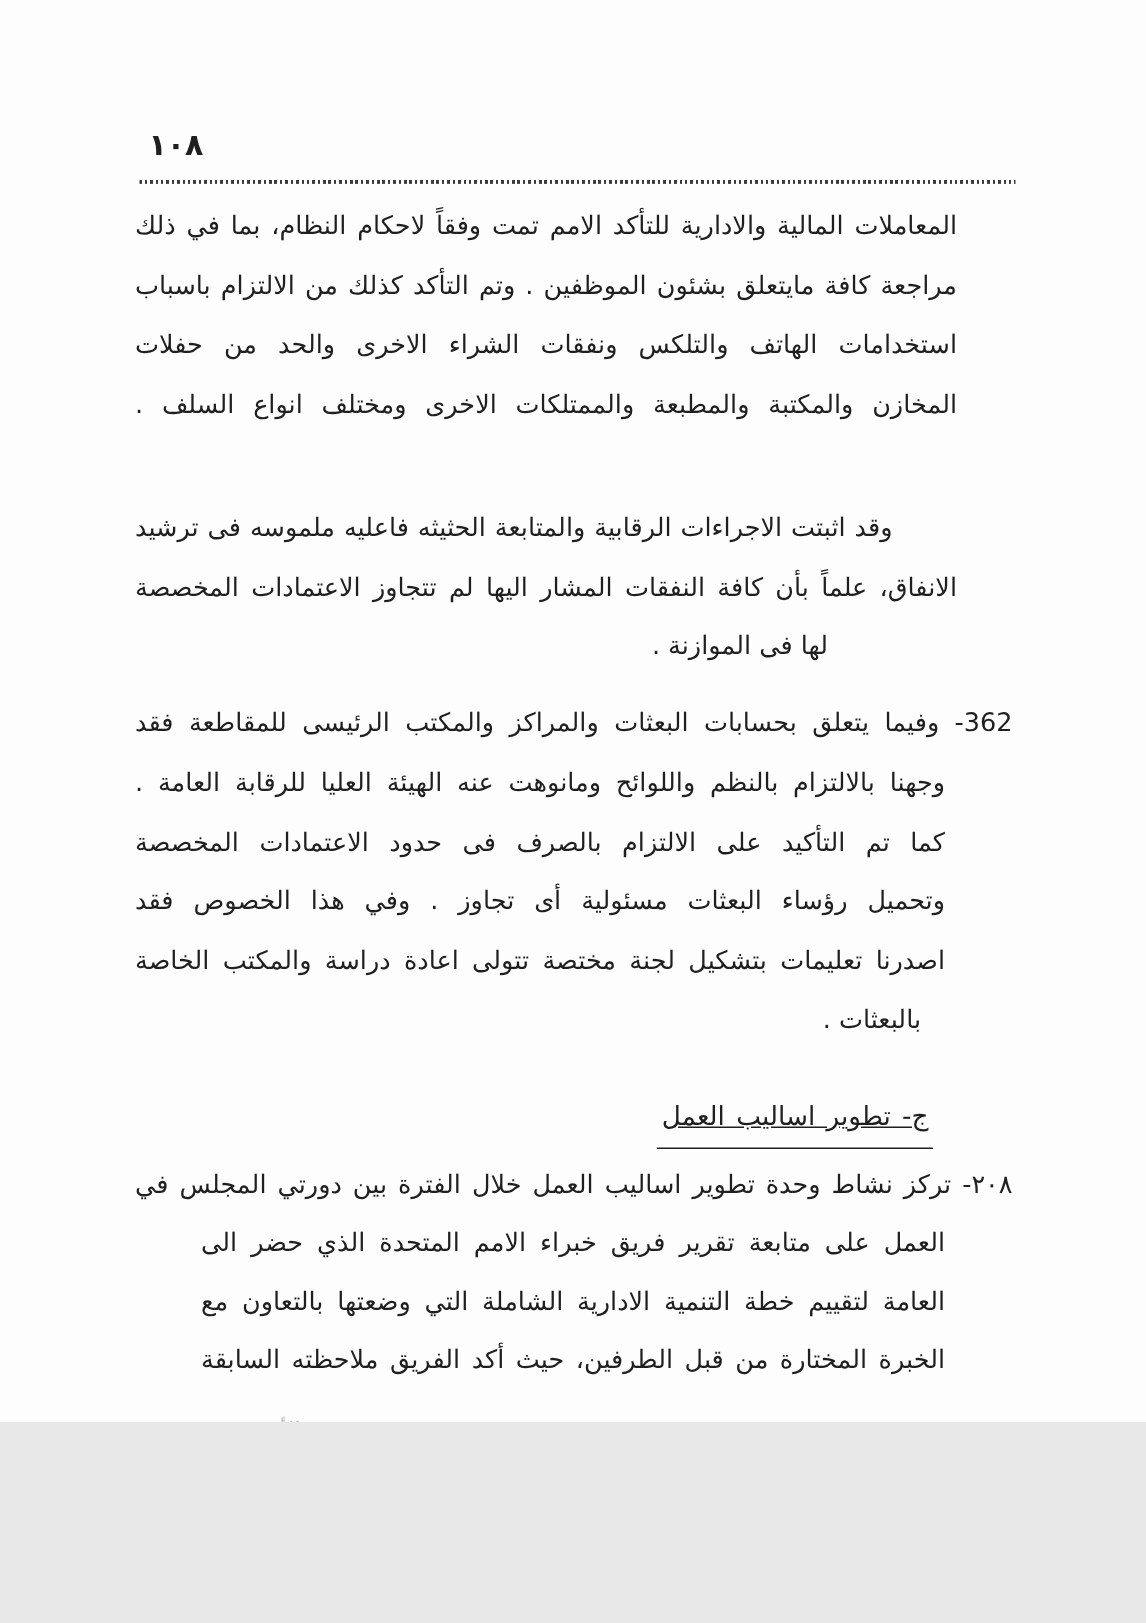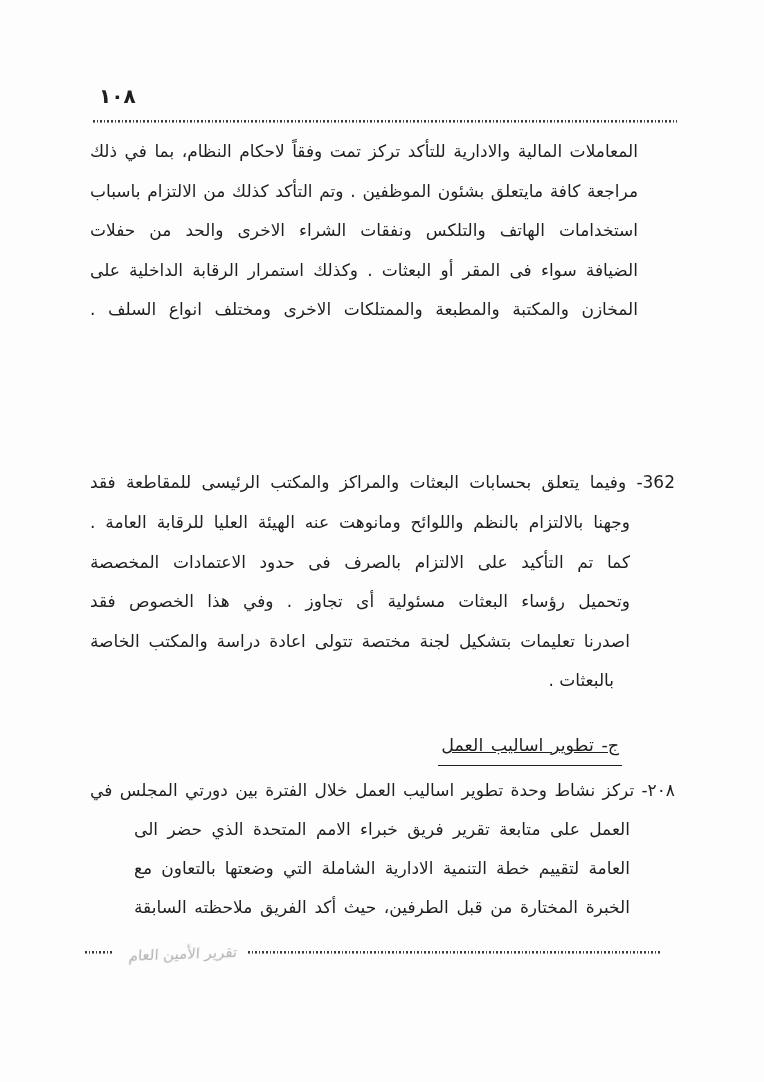--- a/index.html
+++ b/index.html
@@ -4,21 +4,21 @@
 <style>
   :root{
     --ink:#1f1f1f;
     --rule:#3c3c3c;
     --watermark:#a3a3a3;
     --paper:#fdfdfd;
   }
   html,body{margin:0;padding:0;background:#e8e8e8;}
   .page{
     position:relative;
-    width:764px;height:1082px;
+    width:764px;height:948px;
     margin:0 auto;
     background:var(--paper);
     overflow:hidden;
     font-family:"DejaVu Sans", sans-serif;
     color:var(--ink);
     direction:rtl;
   }
   
   .page-number{
     position:absolute;left:99px;top:84px;
@@ -80,27 +80,31 @@
 </head>
 <body>
 
 <div class="page">
 
   <div class="page-number">١٠٨</div>
 
   <div class="dotted-rule rule-top"></div>
 
   <div class="para p1">
-    <span class="tline">المعاملات المالية والادارية للتأكد تركز تمت وفقاً لاحكام النظام، بما في ذلك</span>
+    <span class="tline">المعاملات المالية والادارية للتأكد الامم تمت وفقاً لاحكام النظام، بما في ذلك</span>
     <span class="tline">مراجعة كافة مايتعلق بشئون الموظفين . وتم التأكد كذلك من الالتزام باسباب</span>
     <span class="tline">استخدامات الهاتف والتلكس ونفقات الشراء الاخرى والحد من حفلات</span>
-    <span class="tline">الضيافة سواء فى المقر أو البعثات . وكذلك استمرار الرقابة الداخلية على</span>
     <span class="tline">المخازن والمكتبة والمطبعة والممتلكات الاخرى ومختلف انواع السلف .</span>
   </div>
 
+  <div class="para p2">
+    <span class="tline indent-first">وقد اثبتت الاجراءات الرقابية والمتابعة الحثيثه فاعليه ملموسه فى ترشيد</span>
+    <span class="tline">الانفاق، علماً بأن كافة النفقات المشار اليها لم تتجاوز الاعتمادات المخصصة</span>
+    <span class="tline short closing">لها فى الموازنة .</span>
+  </div>
 
   <div class="para p207-first">
     <span class="tline">362- وفيما يتعلق بحسابات البعثات والمراكز والمكتب الرئيسى للمقاطعة فقد</span>
   </div>
   <div class="para p207-rest">
     <span class="tline">وجهنا بالالتزام بالنظم واللوائح ومانوهت عنه الهيئة العليا للرقابة العامة .</span>
     <span class="tline">كما تم التأكيد على الالتزام بالصرف فى حدود الاعتمادات المخصصة</span>
     <span class="tline">وتحميل رؤساء البعثات مسئولية أى تجاوز . وفي هذا الخصوص فقد</span>
     <span class="tline">اصدرنا تعليمات بتشكيل لجنة مختصة تتولى اعادة دراسة والمكتب الخاصة</span>
     <span class="tline short closing">بالبعثات .</span>

